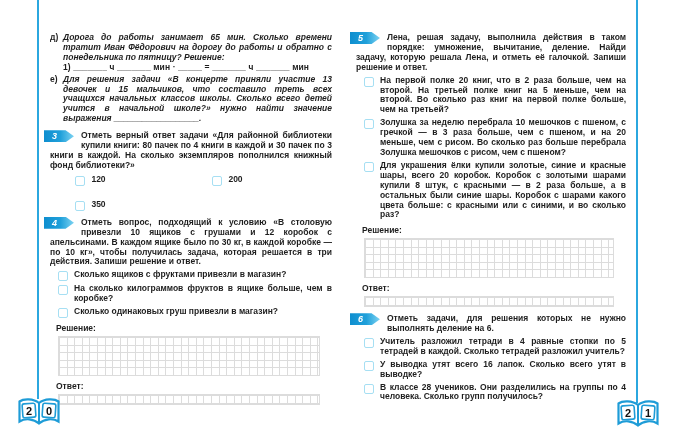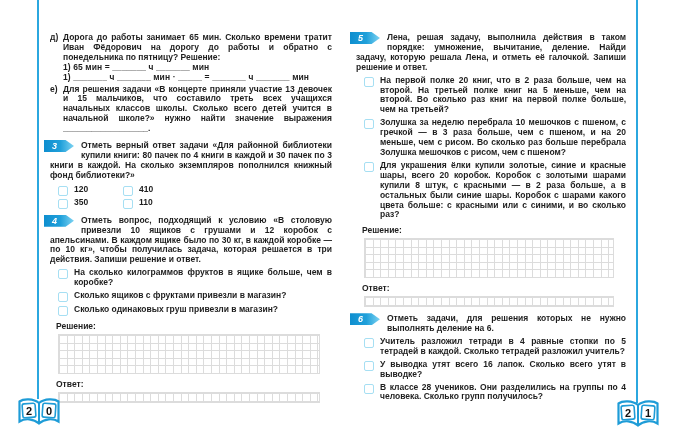--- a/index.html
+++ b/index.html
@@ -10,41 +10,41 @@
   }
   .vline{position:absolute;top:0;width:2px;background:#2BA7DF;}
   #vline-left{left:37px;height:399px;}
   #vline-right{left:636px;height:403px;}
 
   .page{position:absolute;top:33px;font-size:8.5px;font-weight:bold;line-height:9.9px;}
   #left-page{left:50px;width:282px;}
   #right-page{left:356px;width:270px;}
   .lettered{display:flex;}
   .lettered .lab{flex:none;width:13px;}
-  .lettered .txt{flex:1;text-align:justify;}
+  .lettered .txt{flex:1;text-align:justify;font-style:italic;}
   .eqline{margin-left:13px;white-space:nowrap;letter-spacing:0.1px;}
 
   .task{margin-top:7px;}
   .task-head{text-align:justify;}
   .badge{
     float:left;width:30px;height:12px;margin:-1px 7px 0 -6px;
     background:linear-gradient(90deg,#0E8ECF 0%,#20A0DA 55%,#7DD3F2 100%);
     clip-path:polygon(0 0,72% 0,100% 50%,72% 100%,0 100%);
     color:#fff;font-size:9px;line-height:12px;text-align:left;
   }
   .badge span{display:block;width:21px;text-align:center;}
 
   .cb{
     flex:none;width:8px;height:8px;margin:1px 6px 0 0;
     border:1.5px solid #A6DFF3;border-radius:2px;background:#fff;
   }
-  .opt{display:flex;margin:3px 0 0 8px;}
+  .opt{display:flex;margin:3px 0 0 8px;justify-content:center;}
   .opt .otxt{flex:1;text-align:justify;}
 
-  .opts2col{display:grid;grid-template-columns:65px auto;row-gap:2px;margin:4px 0 0 8px;}
+  .opts2col{display:grid;grid-template-columns:65px auto;row-gap:14px;margin:4px 0 0 8px;}
   .opts2col .opt{margin:0;}
 
   .sec-label{margin:6px 0 2px 6px;}
   .grid-area{
     margin-left:8px;margin-right:12px;
     border:1px solid #DCDCDC;background:#fff;
     background-image:
       repeating-linear-gradient(to right,#DCDCDC 0 1px,transparent 1px 7.6px),
       repeating-linear-gradient(to bottom,#DCDCDC 0 1px,transparent 1px 7.6px);
   }
@@ -61,67 +61,62 @@
 
 <div class="vline" id="vline-left"></div>
 <div class="vline" id="vline-right"></div>
 
 <div class="page" id="left-page">
 
   <div class="lettered">
     <div class="lab">д)</div>
     <div class="txt">Дорога до работы занимает 65 мин. Сколько времени тратит Иван Фёдорович на дорогу до работы и обратно с понедельника по пятницу? Решение:</div>
   </div>
-  <div class="eqline">1)  65 мин  =  _______ ч _______ мин</div>
   <div class="eqline">1)  _______ ч _______ мин  ·  _____  =  _______ ч _______ мин</div>
 
   <div class="lettered" style="margin-top:2px;">
     <div class="lab">е)</div>
     <div class="txt">Для решения задачи «В концерте приняли участие 13 девочек и 15 мальчиков, что составило треть всех учащихся начальных классов школы. Сколько всего детей учится в начальной школе?» нужно найти значение выражения __________________.</div>
   </div>
 
   <div class="task">
     <div class="task-head">
       <i class="badge">
           <span>3</span>
         </i><span>Отметь верный ответ задачи «Для районной библиотеки купили книги: 80 пачек по 4 книги в каждой и 30 пачек по 3 книги в каждой. На сколько экземпляров пополнился книжный фонд библиотеки?»</span>
     </div>
     <div class="opts2col">
       <div class="opt">
         <span class="cb"></span>
         <span>120</span>
       </div>
       <div class="opt">
         <span class="cb"></span>
-        <span>410</span>
+        <span>200</span>
       </div>
       <div class="opt">
         <span class="cb"></span>
         <span>350</span>
-      </div>
-      <div class="opt">
-        <span class="cb"></span>
-        <span>110</span>
       </div>
     </div>
   </div>
 
   <div class="task">
     <div class="task-head">
       <i class="badge">
           <span>4</span>
         </i><span>Отметь вопрос, подходящий к условию «В столовую привезли 10 ящиков с грушами и 12 коробок с апельсинами. В каждом ящике было по 30 кг, в каждой коробке — по 10 кг», чтобы получилась задача, которая решается в три действия. Запиши решение и ответ.</span>
     </div>
     <div class="opt">
       <span class="cb"></span>
-      <span class="otxt">На сколько килограммов фруктов в ящике больше, чем в коробке?</span>
+      <span class="otxt">Сколько ящиков с фруктами привезли в магазин?</span>
     </div>
     <div class="opt">
       <span class="cb"></span>
-      <span class="otxt">Сколько ящиков с фруктами привезли в магазин?</span>
+      <span class="otxt">На сколько килограммов фруктов в ящике больше, чем в коробке?</span>
     </div>
     <div class="opt">
       <span class="cb"></span>
       <span class="otxt">Сколько одинаковых груш привезли в магазин?</span>
     </div>
   </div>
 
   <div class="sec-label">Решение:</div>
   <div class="grid-area sol-grid"></div>
   <div class="sec-label">Ответ:</div>

